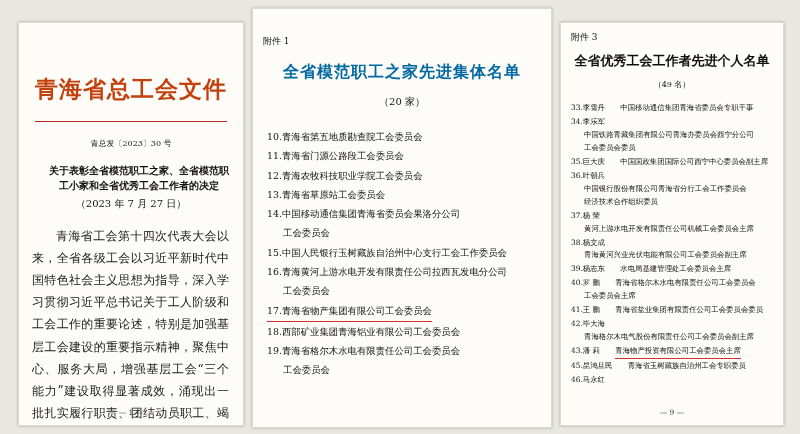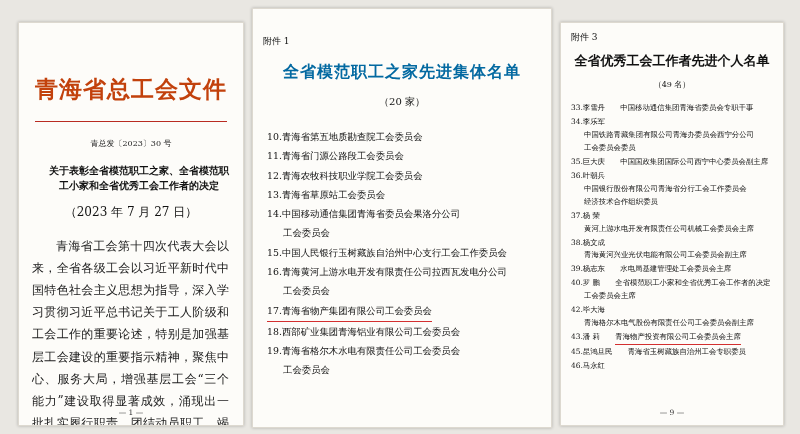--- a/index.html
+++ b/index.html
@@ -65,23 +65,23 @@
   .left-heading {
     margin: 14px 8px 0 24px;
     text-align: center;
     font-size: 10px;
     line-height: 1.55;
     font-weight: bold;
     font-family: "DejaVu Serif", "Liberation Serif", serif;
     color: #111;
   }
   .left-date {
-    margin-top: 10px;
-    text-align: center;
-    font-size: 12px;
+    margin-top: 3px;
+    text-align: center;
+    font-size: 10px;
     color: #111;
     font-family: "DejaVu Serif", "Liberation Serif", serif;
   }
   .left-body {
     margin: 14px 10px 0 9px;
     font-size: 12px;
     line-height: 1.85;
     text-align: justify;
     color: #1a1a1a;
     font-family: "DejaVu Serif", "Liberation Serif", serif;
@@ -262,24 +262,28 @@
           <span class="ds">青海黄河兴业光伏电能有限公司工会委员会副主席</span>
         </div>
 
         <div class="entry">
           <span class="nm">39.杨志东</span>
           <span class="ds">水电局基建管理处工会委员会主席</span>
         </div>
 
         <div class="entry">
           <span class="nm">40.罗 鹏</span>
-          <span class="ds">全省模范职工小家和全省优秀工会工作者的决定</span>
+          <span class="ds">青海省格尔木水电有限责任公司工会委员会</span>
           <div class="ds">工会委员会主席</div>
         </div>
 
+        <div class="entry">
+          <span class="nm">41.王 鹏</span>
+          <span class="ds">青海省盐业集团有限责任公司工会委员会委员</span>
+        </div>
 
         <div class="entry">
           <span class="nm">42.毕大海</span>
           <span class="ds">青海格尔木电气股份有限责任公司工会委员会副主席</span>
         </div>
 
         <div class="entry">
           <span class="nm hl-name">43.潘 莉</span>
           <span class="ds hl">青海物产投资有限公司工会委员会主席</span>
         </div>

